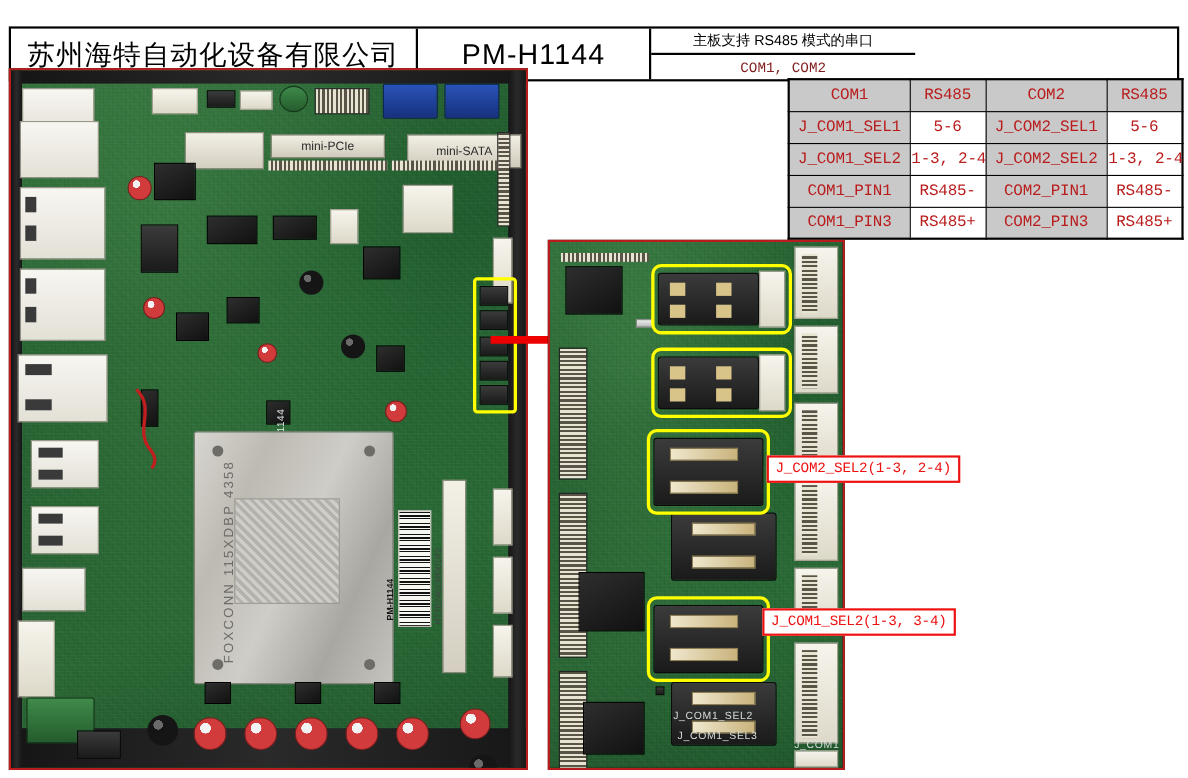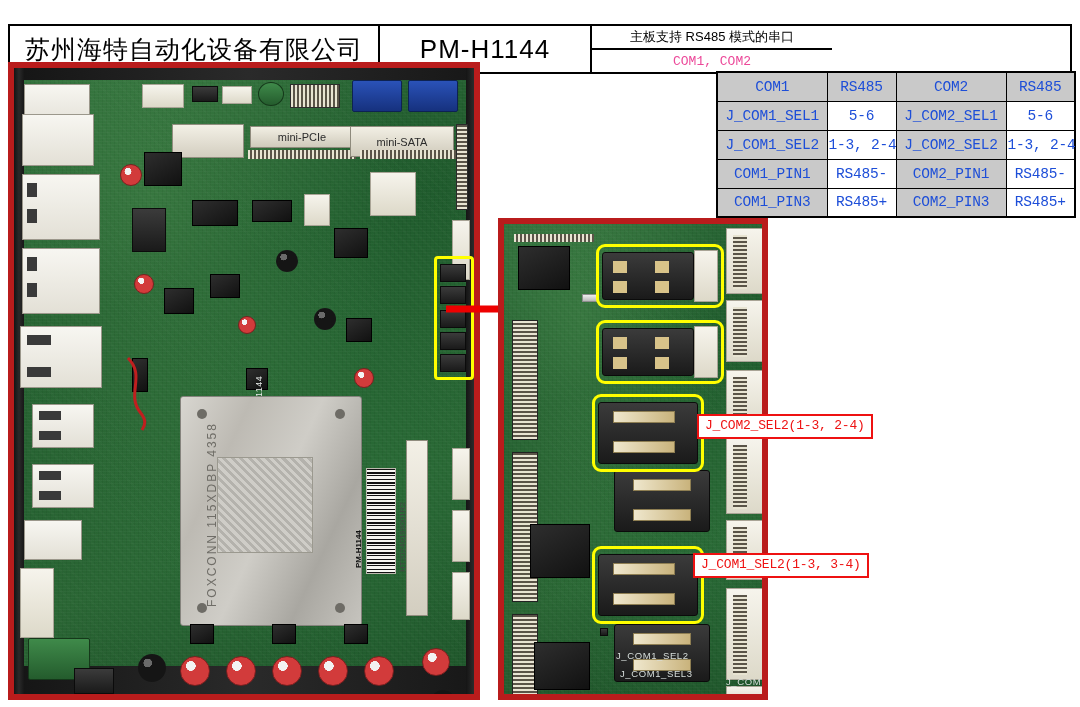--- a/index.html
+++ b/index.html
@@ -43,57 +43,57 @@
     border-right: 2px solid #000;
   }
   .hdr-stack:last-child { border-right: none; }
   .hdr-sub-top {
     flex: 1; display: flex; align-items: center; justify-content: center;
     border-bottom: 2px solid #000;
     font-size: 13px; color: #000; white-space: nowrap;
   }
   .hdr-sub-bot {
     flex: 1; display: flex; align-items: center; justify-content: center;
-    font-size: 13px; color: #ec4899; white-space: nowrap;
+    font-size: 13px; color: #7f1d1d; white-space: nowrap;
     font-family: "Liberation Mono", "DejaVu Sans Mono", monospace;
   }
   .w-rs485 { width: 240px; }
   .w-docno { width: 160px; }
   .w-rev   { width: 80px; }
 
   
   .spec {
     position: absolute; left: 716px; top: 71px;
     width: 358px;
     border-collapse: collapse;
     border: 2px solid #000;
     table-layout: fixed;
   }
   .spec td, .spec th {
     border: 1.5px solid #000;
     height: 29px;
     text-align: center;
     font-size: 14.5px;
     font-family: "Liberation Mono", "DejaVu Sans Mono", monospace;
-    color: #1d4ed8;
+    color: #b91c1c;
     letter-spacing: -0.2px;
     padding: 0 1px;
     white-space: nowrap;
     font-weight: normal;
   }
   .spec th { background: #c9c9c9; font-weight: normal; }
   .cell-gray { background: #c9c9c9; }
   .cell-white { background: #ffffff; }
   .col-name { width: 110px; }
   .col-val  { width: 69px; }
 
   
   .photo {
     position: absolute;
-    border: 6px solid #b91c1c;
+    border: 2px solid #b91c1c;
     overflow: hidden;
     background: #0d1a0d;
   }
   #photo-left  { left: 8px;  top: 62px; width: 472px; height: 638px; }
   #photo-right { left: 498px; top: 218px; width: 270px; height: 482px; }
 
   
   .pcb {
     position: absolute; inset: 0;
     background:
@@ -298,21 +298,21 @@
     <div class="cmp grn" style="left:244px;top:14px;width:26px;height:24px;border-radius:50%;"></div>
     <div class="cmp pin-row" style="left:276px;top:16px;width:50px;height:24px;border:1px solid #2c2c2c;"></div>
 
     <div class="cmp blu" style="left:338px;top:12px;width:50px;height:32px;"></div>
     <div class="cmp blu" style="left:394px;top:12px;width:50px;height:32px;"></div>
 
     <div class="cmp slot" style="left:236px;top:58px;width:104px;height:22px;">
       <span class="slot-lbl">mini-PCIe</span>
     </div>
     <div class="cmp pin-row" style="left:234px;top:82px;width:108px;height:9px;"></div>
-    <div class="cmp slot" style="left:336px;top:58px;width:104px;height:31px;">
+    <div class="cmp slot" style="left:360px;top:58px;width:104px;height:31px;">
       <span class="slot-lbl">mini-SATA</span>
     </div>
     <div class="cmp pin-row" style="left:346px;top:82px;width:106px;height:9px;"></div>
 
     <div class="cmp ram-slot" style="left:158px;top:56px;width:72px;height:34px;"></div>
     <div class="cmp wht" style="left:356px;top:104px;width:46px;height:44px;"></div>
     <div class="cmp chip-ic" style="left:130px;top:84px;width:38px;height:34px;"></div>
     <div class="cmp cap-red" style="left:106px;top:96px;width:22px;height:22px;"></div>
     <div class="cmp blk" style="left:118px;top:140px;width:34px;height:44px;"></div>
     <div class="cmp chip-ic" style="left:178px;top:132px;width:46px;height:26px;"></div>

